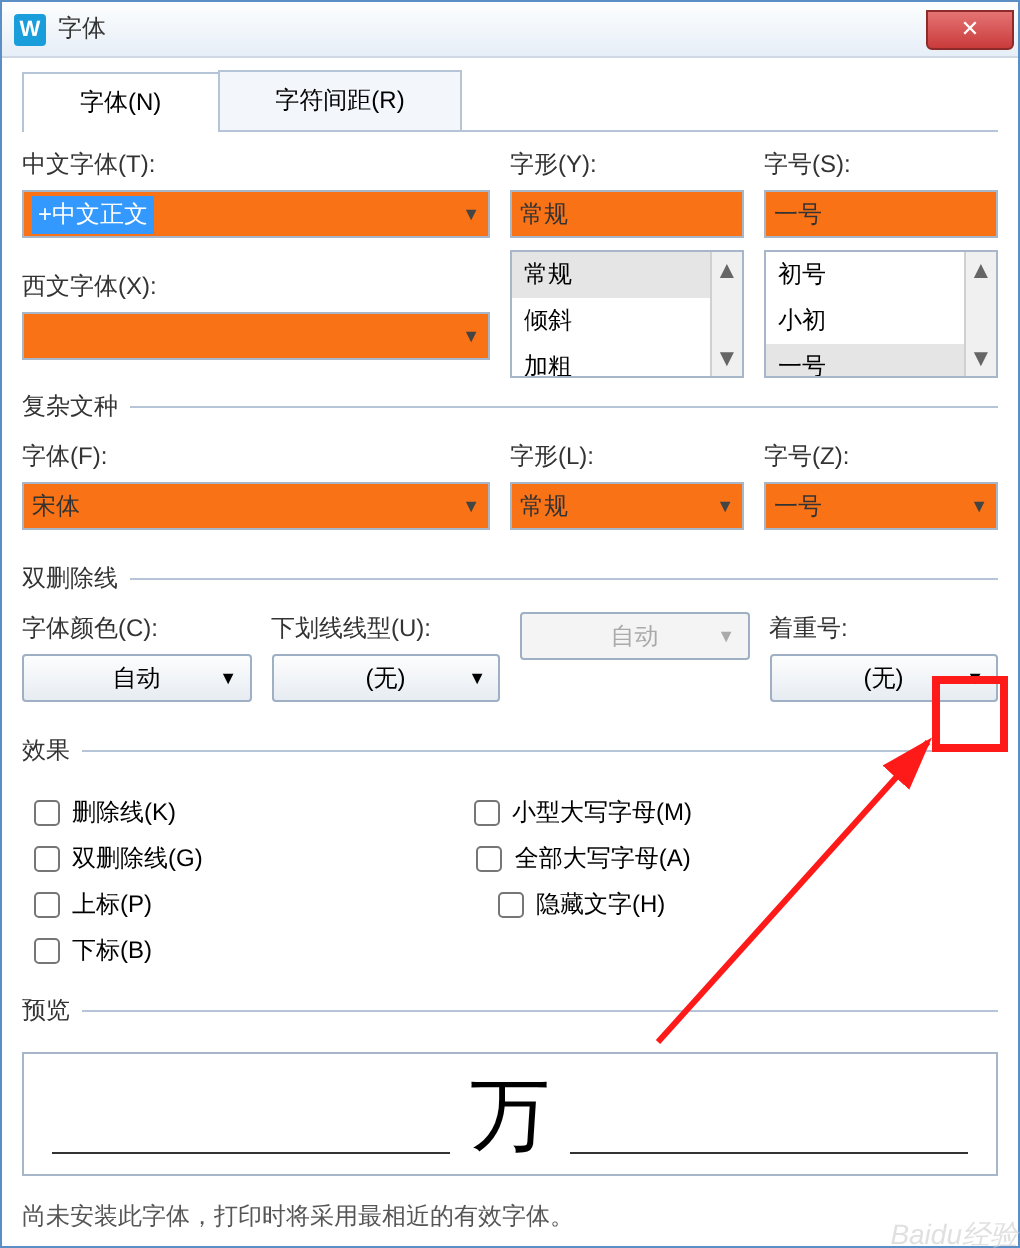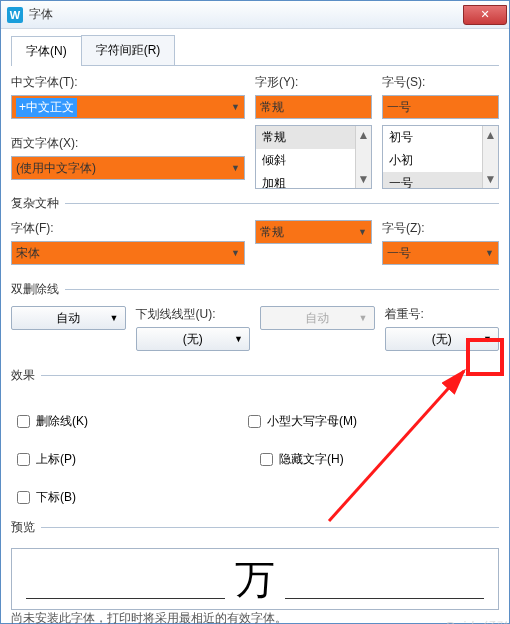--- a/index.html
+++ b/index.html
@@ -4,47 +4,47 @@
 <style>
 * { box-sizing: border-box; margin: 0; padding: 0; font-family: "Microsoft YaHei", "SimSun", sans-serif; font-size: 12px; }
 body { background: #fff; }
 .window { width: 510px; height: 624px; border: 1px solid #5b8ec5; background: #fff; position: relative; }
 .titlebar { height: 28px; background: linear-gradient(#fdfefe,#e6eef7); display: flex; align-items: center; padding-left: 6px; border-bottom: 1px solid #cfd8e3; }
 .titlebar-icon { width: 16px; height: 16px; background: #1a9edb; border-radius: 2px; display: flex; align-items: center; justify-content: center; color: #fff; font-weight: bold; font-size: 11px; margin-right: 6px; }
 .titlebar-title { color: #333; }
 .close-btn { margin-left: auto; width: 44px; height: 20px; margin-right: 2px; background: linear-gradient(#e57373,#c93b3b); border: 1px solid #8f2a2a; border-radius: 0 0 3px 3px; color: #fff; display: flex; align-items: center; justify-content: center; font-size: 11px; cursor: pointer; }
 .content { padding: 6px 10px 10px 10px; position: relative; }
 .tabs { display: flex; border-bottom: 1px solid #b5c4d6; margin-bottom: 8px; }
-.tab { padding: 6px 14px; border: 1px solid #b5c4d6; border-bottom: none; background: #f3f6fa; margin-right: -1px; cursor: pointer; }
+.tab { padding: 6px 28px; border: 1px solid #b5c4d6; border-bottom: none; background: #f3f6fa; margin-right: -1px; cursor: pointer; }
 .tab.active { background: #fff; position: relative; top: 1px; }
 .row { display: flex; gap: 10px; margin-bottom: 6px; }
 .col { flex: 1; display: flex; flex-direction: column; }
 .label { color: #333; margin-bottom: 4px; }
 .label.disabled { color: #aaa; }
 .select, .input { height: 24px; border: 1px solid #a7b6c9; background: #f97316; display: flex; align-items: center; padding: 0 4px; position: relative; }
 .select .arrow { margin-left: auto; font-size: 9px; color: #444; }
 .select-highlight { background: #3399ff; color: #fff; padding: 1px 3px; }
 .sel-normal { color: #333; }
 .listbox { border: 1px solid #a7b6c9; height: 64px; overflow: hidden; position: relative; background: #fff; }
 .listbox-item { padding: 3px 6px; }
 .listbox-item.selected { background: #e5e5e5; }
 .listbox-scroll { position: absolute; right: 0; top: 0; bottom: 0; width: 16px; background: #f0f0f0; border-left: 1px solid #d0d0d0; display: flex; flex-direction: column; align-items: center; justify-content: space-between; font-size: 8px; color: #666; padding: 2px 0; }
 fieldset { border: none; border-top: 1px solid #b5c4d6; padding: 8px 0 4px 0; margin-top: 6px; }
 legend { padding: 0 6px 0 0; color: #333; }
 .btn-combo { height: 24px; border: 1px solid #9fb0c4; background: linear-gradient(#fdfdfd,#e7ecf2); display: flex; align-items: center; justify-content: center; position: relative; cursor: pointer; border-radius: 2px; }
 .btn-combo .arrow { position: absolute; right: 6px; font-size: 9px; }
 .btn-combo.disabled { color: #aaa; background: #f4f4f4; }
-.check-row { display: flex; gap: 40px; margin: 21px 0 3px 6px; }
+.check-row { display: flex; gap: 29px; margin: 6px 0 3px 6px; }
 .check { display: flex; align-items: center; gap: 6px; }
 .check input { width: 13px; height: 13px; }
 .preview-box { border: 1px solid #a7b6c9; height: 62px; margin-top: 4px; display: flex; align-items: flex-end; justify-content: center; position: relative; padding: 0 14px 6px; }
 .preview-lines { position: absolute; left: 14px; right: 14px; bottom: 10px; display: flex; gap: 60px; }
 .preview-line { flex: 1; border-bottom: 1px solid #333; }
 .preview-char { font-family: "KaiTi","STKaiti",serif; font-size: 40px; position: relative; top: 4px; }
-.note { color: #555; margin-top: 0; }
+.note { color: #555; margin-top: 12px; }
 .footer { display: flex; gap: 8px; margin-top: 14px; align-items: center; }
 .btn { height: 26px; padding: 0 14px; border: 1px solid #9fb0c4; background: linear-gradient(#fdfdfd,#e7ecf2); border-radius: 2px; cursor: pointer; display: flex; align-items: center; }
 .btn.ok { background: linear-gradient(#e9f2fb,#cfe3f6); border-color: #6f9fd0; }
 .spacer { flex: 1; }
 .highlight-box { position: absolute; border: 4px solid #ff1a1a; width: 38px; height: 38px; right: 5px; top: 309px; pointer-events: none; }
 .arrow-svg { position: absolute; right: 30px; top: 332px; pointer-events: none; }
 .watermark { position: absolute; right: 0; bottom: 44px; color: #ccc; font-size: 14px; opacity: .6; font-style: italic; }
 </style>
 </head>
 <body>
@@ -82,21 +82,20 @@
           <span class="sel-normal">一号</span>
         </div>
       </div>
     </div>
 
     <div class="row">
       <div class="col" style="flex:2">
         <div style="height:10px"></div>
         <div class="label">西文字体(X):</div>
         <div class="select">
-          <span class="sel-normal">(使用中文字体)</span>
           <span class="arrow">▼</span>
         </div>
       </div>
       <div class="col">
         <div class="listbox">
           <div class="listbox-item selected">常规</div>
           <div class="listbox-item">倾斜</div>
           <div class="listbox-item">加粗</div>
           <div class="listbox-scroll">
               <span>▲</span>
@@ -121,39 +120,41 @@
       <legend>复杂文种</legend>
       <div class="row">
         <div class="col" style="flex:2">
           <div class="label">字体(F):</div>
           <div class="select">
             <span class="sel-normal">宋体</span>
             <span class="arrow">▼</span>
           </div>
         </div>
         <div class="col">
+          <div class="label">字形(L):</div>
           <div class="select">
             <span class="sel-normal">常规</span>
             <span class="arrow">▼</span>
           </div>
         </div>
         <div class="col">
           <div class="label">字号(Z):</div>
           <div class="select">
             <span class="sel-normal">一号</span>
             <span class="arrow">▼</span>
           </div>
         </div>
       </div>
     </fieldset>
 
     <fieldset>
       <legend>双删除线</legend>
       <div class="row">
         <div class="col">
+          <div class="label">字体颜色(C):</div>
           <div class="btn-combo">
             <span>自动</span>
             <span class="arrow">▼</span>
           </div>
         </div>
         <div class="col">
           <div class="label">下划线线型(U):</div>
           <div class="btn-combo">
             <span>(无)</span>
             <span class="arrow">▼</span>
@@ -178,20 +179,30 @@
     <fieldset>
       <legend>效果</legend>
       <div class="check-row">
         <label class="check">
             <input type="checkbox" style="">
             <span>删除线(K)</span>
           </label>
         <label class="check" style="margin-left:120px">
             <input type="checkbox" style="">
             <span>小型大写字母(M)</span>
+          </label>
+      </div>
+      <div class="check-row">
+        <label class="check">
+            <input type="checkbox" style="">
+            <span>双删除线(G)</span>
+          </label>
+        <label class="check" style="margin-left:108px">
+            <input type="checkbox" style="">
+            <span>全部大写字母(A)</span>
           </label>
       </div>
       <div class="check-row">
         <label class="check">
             <input type="checkbox" style="">
             <span>上标(P)</span>
           </label>
         <label class="check" style="margin-left:144px">
             <input type="checkbox" style="">
             <span>隐藏文字(H)</span>

